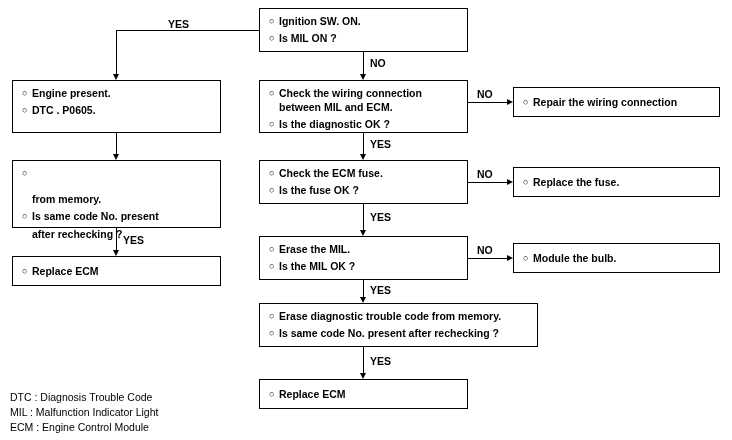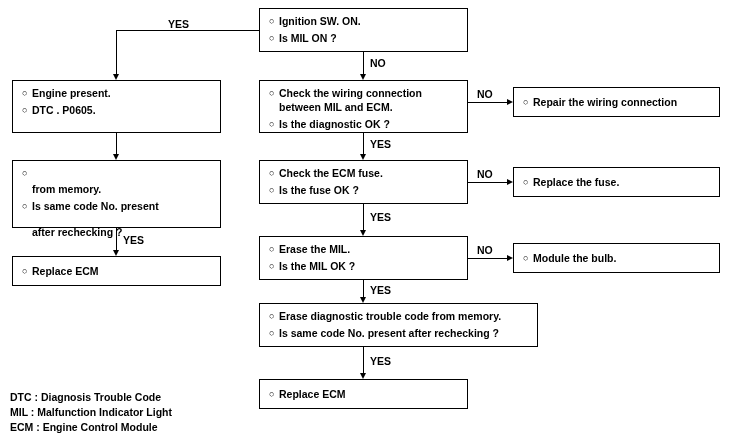--- a/index.html
+++ b/index.html
@@ -51,21 +51,21 @@
     position: absolute;
     font-size: 10.5px;
     font-weight: bold;
     line-height: 12px;
     white-space: nowrap;
   }
   .legend {
     position: absolute;
     font-size: 10.5px;
     line-height: 15px;
-    font-weight: bold;
+    font-weight: normal;
     white-space: nowrap;
   }
   .arrow {
     position: absolute;
     width: 0;
     height: 0;
   }
   .arrow-down {
     border-left: 3.5px solid transparent;
     border-right: 3.5px solid transparent;
@@ -123,29 +123,29 @@
     <div class="item">
         <span class="bullet">○</span>
         <span>Repair the wiring connection</span>
       </div>
   </div>
 
   <div class="box" style="left:12px; top:160px; width:209px; height:68px;">
     <div class="item">
         <span class="bullet">○</span>
       </div>
-    <div class="item" style="margin-top:2px;">
+    <div class="item" style="margin-top:12px;">
         <span class="bullet" style="visibility:hidden;">○</span>
         <span>from memory.</span>
       </div>
     <div class="item">
         <span class="bullet">○</span>
         <span>Is same code No. present</span>
       </div>
-    <div class="item" style="margin-top:12px;">
+    <div class="item" style="margin-top:4px;">
         <span class="bullet" style="visibility:hidden;">○</span>
         <span>after rechecking ?</span>
       </div>
   </div>
 
   <div class="box" style="left:259px; top:160px; width:209px; height:44px;">
     <div class="item">
         <span class="bullet">○</span>
         <span>Check the ECM fuse.</span>
       </div>

